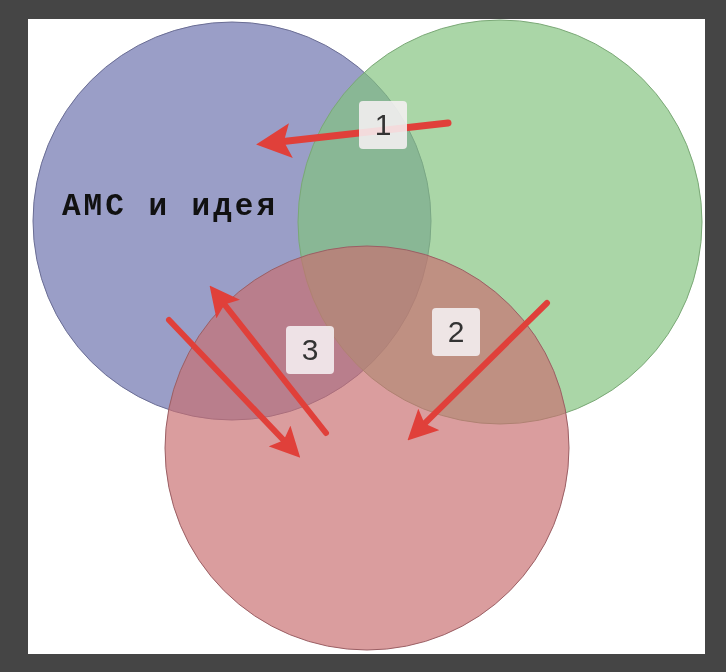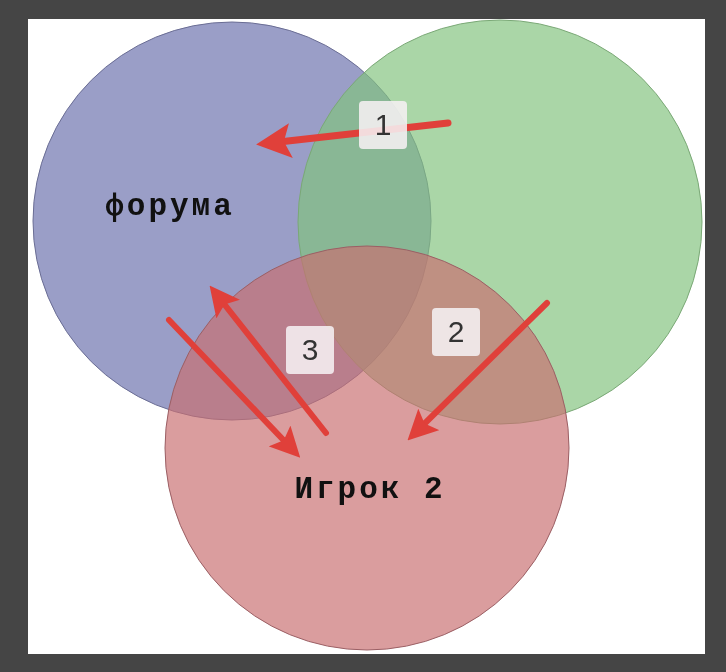--- a/index.html
+++ b/index.html
@@ -29,21 +29,20 @@
   <line x1="547" y1="303" x2="416" y2="432" stroke="#e0403a" stroke-width="6" stroke-linecap="round" marker-end="url(#ah)"></line>
   <line x1="169" y1="320" x2="292" y2="449" stroke="#e0403a" stroke-width="6" stroke-linecap="round" marker-end="url(#ah)"></line>
   <line x1="326" y1="433" x2="217" y2="295" stroke="#e0403a" stroke-width="6" stroke-linecap="round" marker-end="url(#ah)"></line>
 </svg>
 
 <div class="badge" style="left:359px;top:101px;">1</div>
 <div class="badge" style="left:432px;top:308px;">2</div>
 <div class="badge" style="left:286px;top:326px;">3</div>
 
 <div class="label" style="left:30px;top:188px;width:280px;">
-  <div>форума</div>
+  <div>АМС и идея</div>
 </div>
 
 <div class="label" style="left:400px;top:161px;width:290px;">
 </div>
 
 <div class="label" style="left:240px;top:471px;width:260px;">
-  <div>Игрок 2</div>
 </div>
 
 </body></html>

